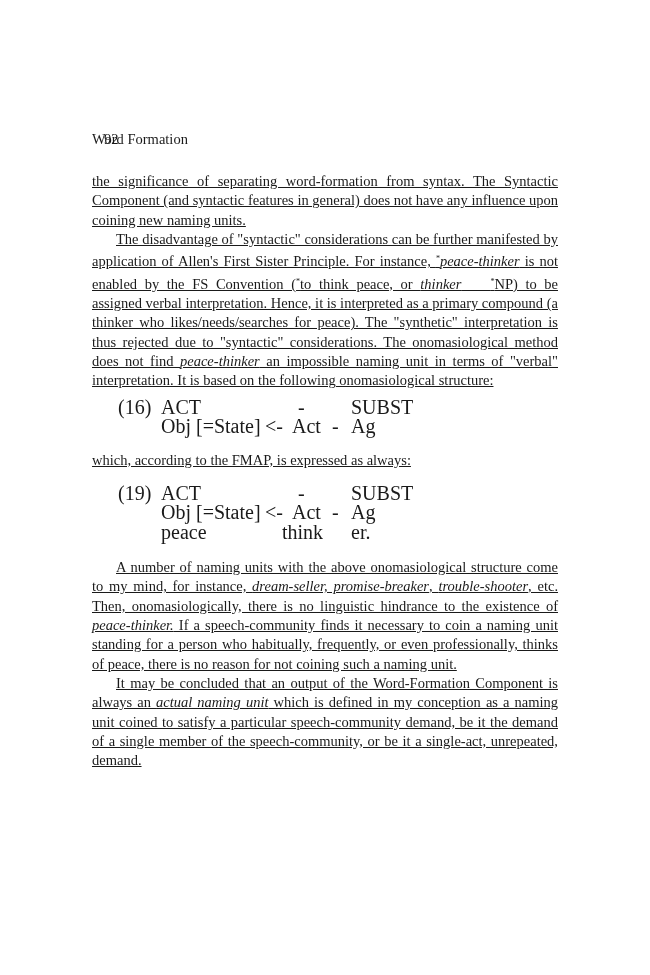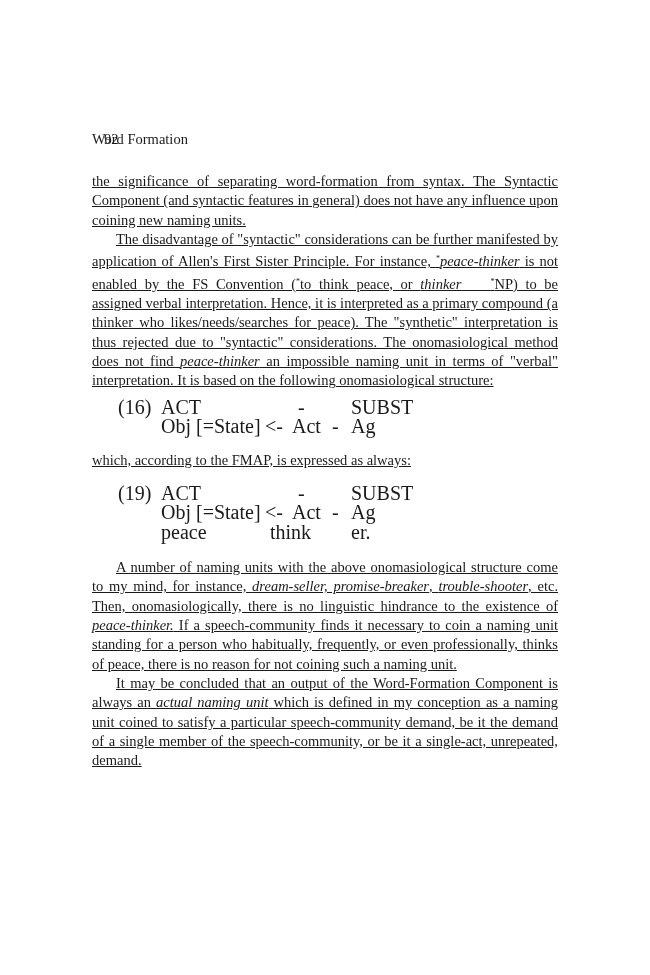--- a/index.html
+++ b/index.html
@@ -66,21 +66,21 @@
   </div>
   <div class="ex-row">
     <span class="c-a">Obj [=State]</span>
     <span class="c-arrow">&lt;-</span>
     <span class="c-b">Act</span>
     <span class="c-dash2">-</span>
     <span class="c-c">Ag</span>
   </div>
   <div class="ex-row">
     <span class="c-a">peace</span>
-    <span class="c-b" style="left:178px;">think</span>
+    <span class="c-b" style="left:190px;">think</span>
     <span class="c-c">er.</span>
   </div>
 </div>
 
 <div class="body" style="top:558px;">
   <p class="para indent"><span>A number of naming units with the above onomasiological structure come to my mind, for instance, </span><i>dream-seller, promise-breaker</i><span>, </span><i>trouble-shooter</i><span>, etc. Then, onomasiologically, there is no linguistic hindrance to the existence of </span><i>peace-thinker.</i><span> If a speech-community finds it necessary to coin a naming unit standing for a person who habitually, frequently, or even professionally, thinks of peace, there is no reason for not coining such a naming unit.</span></p>
   <p class="para indent"><span>It may be concluded that an output of the Word-Formation Component is always an </span><i>actual naming unit</i><span> which is defined in my conception as a naming unit coined to satisfy a particular speech-community demand, be it the demand of a single member of the speech-community, or be it a single-act, unrepeated, demand.</span></p>
 </div>
 
 </body></html>

